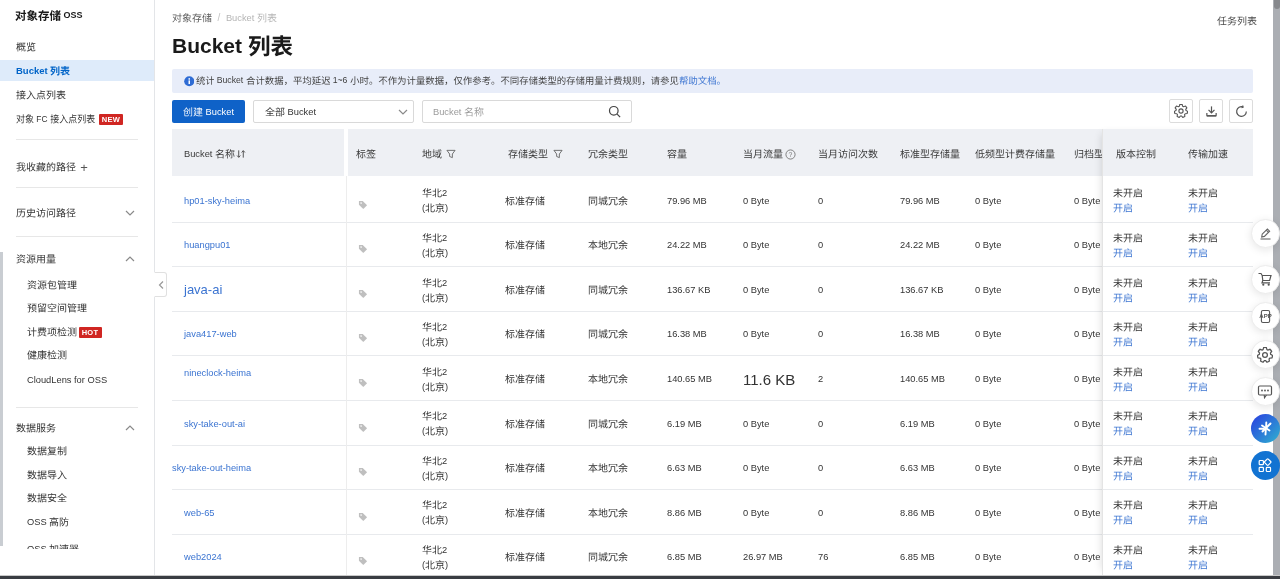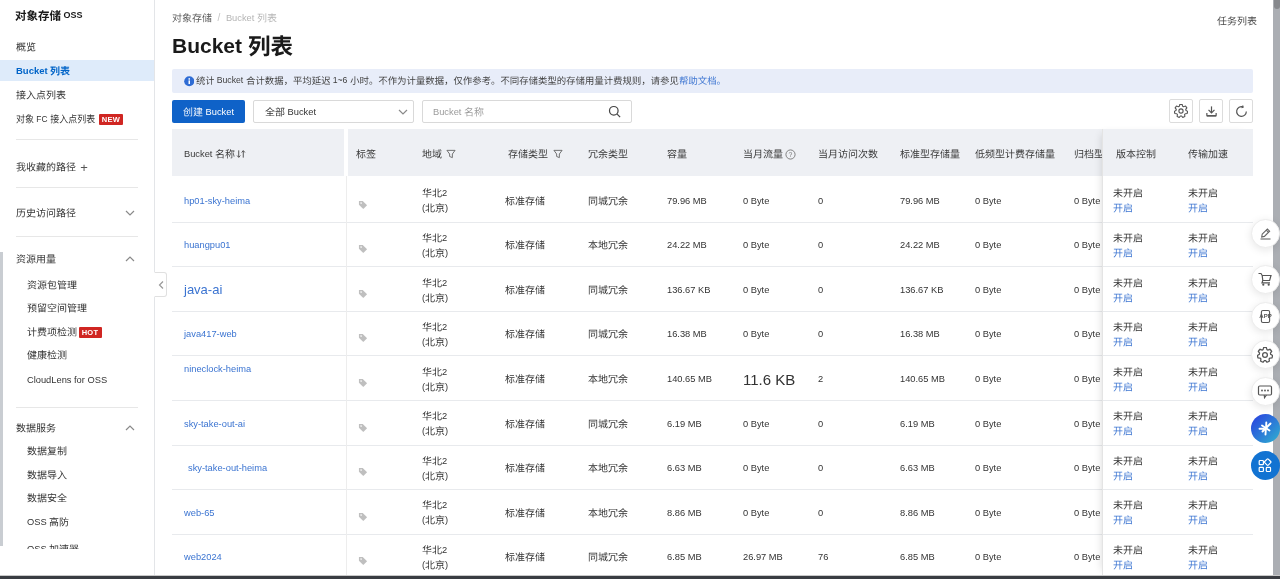--- a/index.html
+++ b/index.html
@@ -1031,21 +1031,21 @@
       </div>
 <div style="position:absolute;left:975px;top:326.4px;height:16px;display:flex;align-items:center;">
         <span style="font-size:9.3px;color:#333333;white-space:pre">0 Byte</span>
       </div>
 <div style="position:absolute;left:1074px;top:318.4px;width:28px;height:32px;overflow:hidden">
         <div style="position:absolute;left:0px;top:8.0px;height:16px;display:flex;align-items:center;">
           <span style="font-size:9.3px;color:#333333;white-space:pre">0 Byte</span>
         </div>
 </div>
       <div style="position:absolute;left:172px;top:355.4px;width:1081px;height:1px;background:#e8eaed"></div>
-      <div style="position:absolute;left:184px;top:358px;height:16px;display:flex;align-items:flex-end;">
+      <div style="position:absolute;left:184px;top:368px;height:16px;display:flex;align-items:flex-start;">
         <span style="font-size:9.3px;color:#3b74d1;white-space:pre">nineclock-heima</span>
       </div>
 <div style="position:absolute;left:357.5px;top:374.0px"><svg width="10" height="10" viewBox="0 0 11 11">
           <path d="M1 1 H5.2 L10 5.8 L5.8 10 L1 5.2 Z" fill="#bfbfbf"></path>
           <circle cx="3.4" cy="3.4" r="0.9" fill="#fff"></circle>
         </svg></div>
       <div style="position:absolute;left:422px;top:363.6px;height:16px;display:flex;align-items:center;">
         <div style="display:flex;align-items:center">
           <svg style="display:block" width="20.0" height="10.0" viewBox="0 0 20.0 10.0">
             <g fill="#333333" transform="translate(0,8.60) scale(0.01000,-0.01000)">
@@ -1181,21 +1181,21 @@
       </div>
 <div style="position:absolute;left:975px;top:415.6px;height:16px;display:flex;align-items:center;">
         <span style="font-size:9.3px;color:#333333;white-space:pre">0 Byte</span>
       </div>
 <div style="position:absolute;left:1074px;top:407.6px;width:28px;height:32px;overflow:hidden">
         <div style="position:absolute;left:0px;top:8.0px;height:16px;display:flex;align-items:center;">
           <span style="font-size:9.3px;color:#333333;white-space:pre">0 Byte</span>
         </div>
 </div>
       <div style="position:absolute;left:172px;top:444.6px;width:1081px;height:1px;background:#e8eaed"></div>
-      <div style="position:absolute;left:188px;top:460.1px;height:16px;display:flex;align-items:center;">
+      <div style="position:absolute;left:172px;top:460.1px;height:16px;display:flex;align-items:center;">
         <span style="font-size:9.3px;color:#3b74d1;white-space:pre">sky-take-out-heima</span>
       </div>
 <div style="position:absolute;left:357.5px;top:463.1px"><svg width="10" height="10" viewBox="0 0 11 11">
           <path d="M1 1 H5.2 L10 5.8 L5.8 10 L1 5.2 Z" fill="#bfbfbf"></path>
           <circle cx="3.4" cy="3.4" r="0.9" fill="#fff"></circle>
         </svg></div>
       <div style="position:absolute;left:422px;top:452.7px;height:16px;display:flex;align-items:center;">
         <div style="display:flex;align-items:center">
           <svg style="display:block" width="20.0" height="10.0" viewBox="0 0 20.0 10.0">
             <g fill="#333333" transform="translate(0,8.60) scale(0.01000,-0.01000)">

